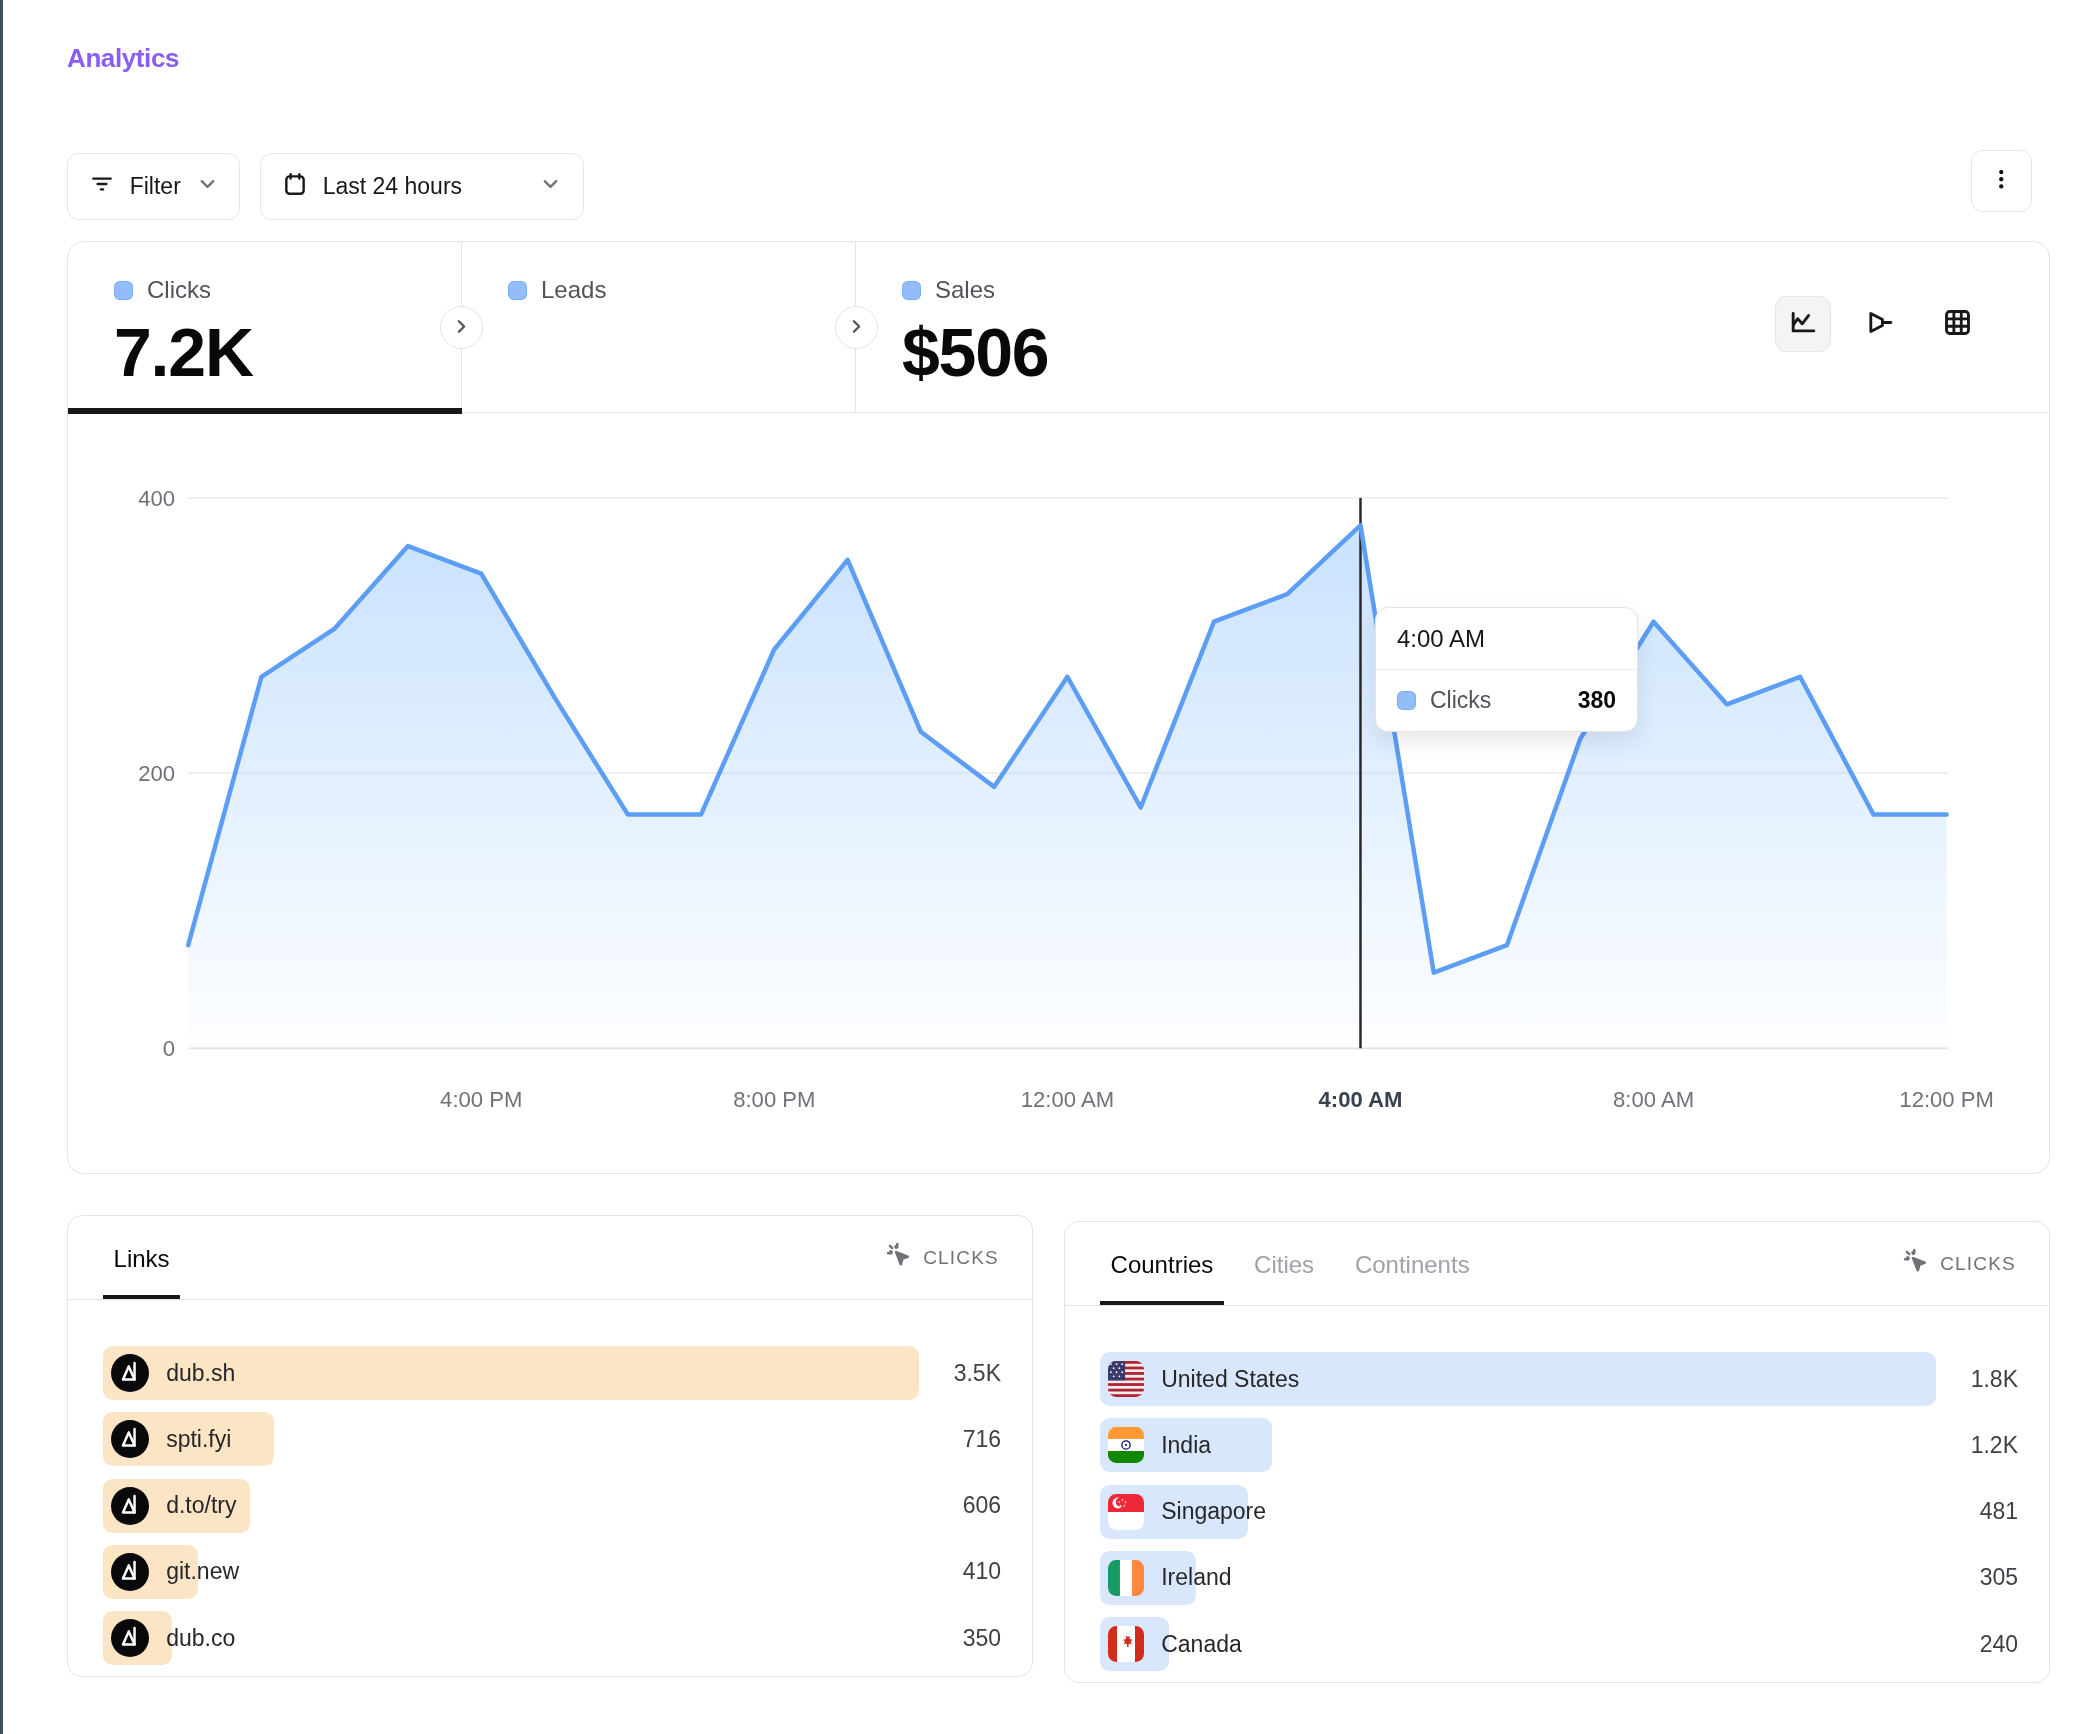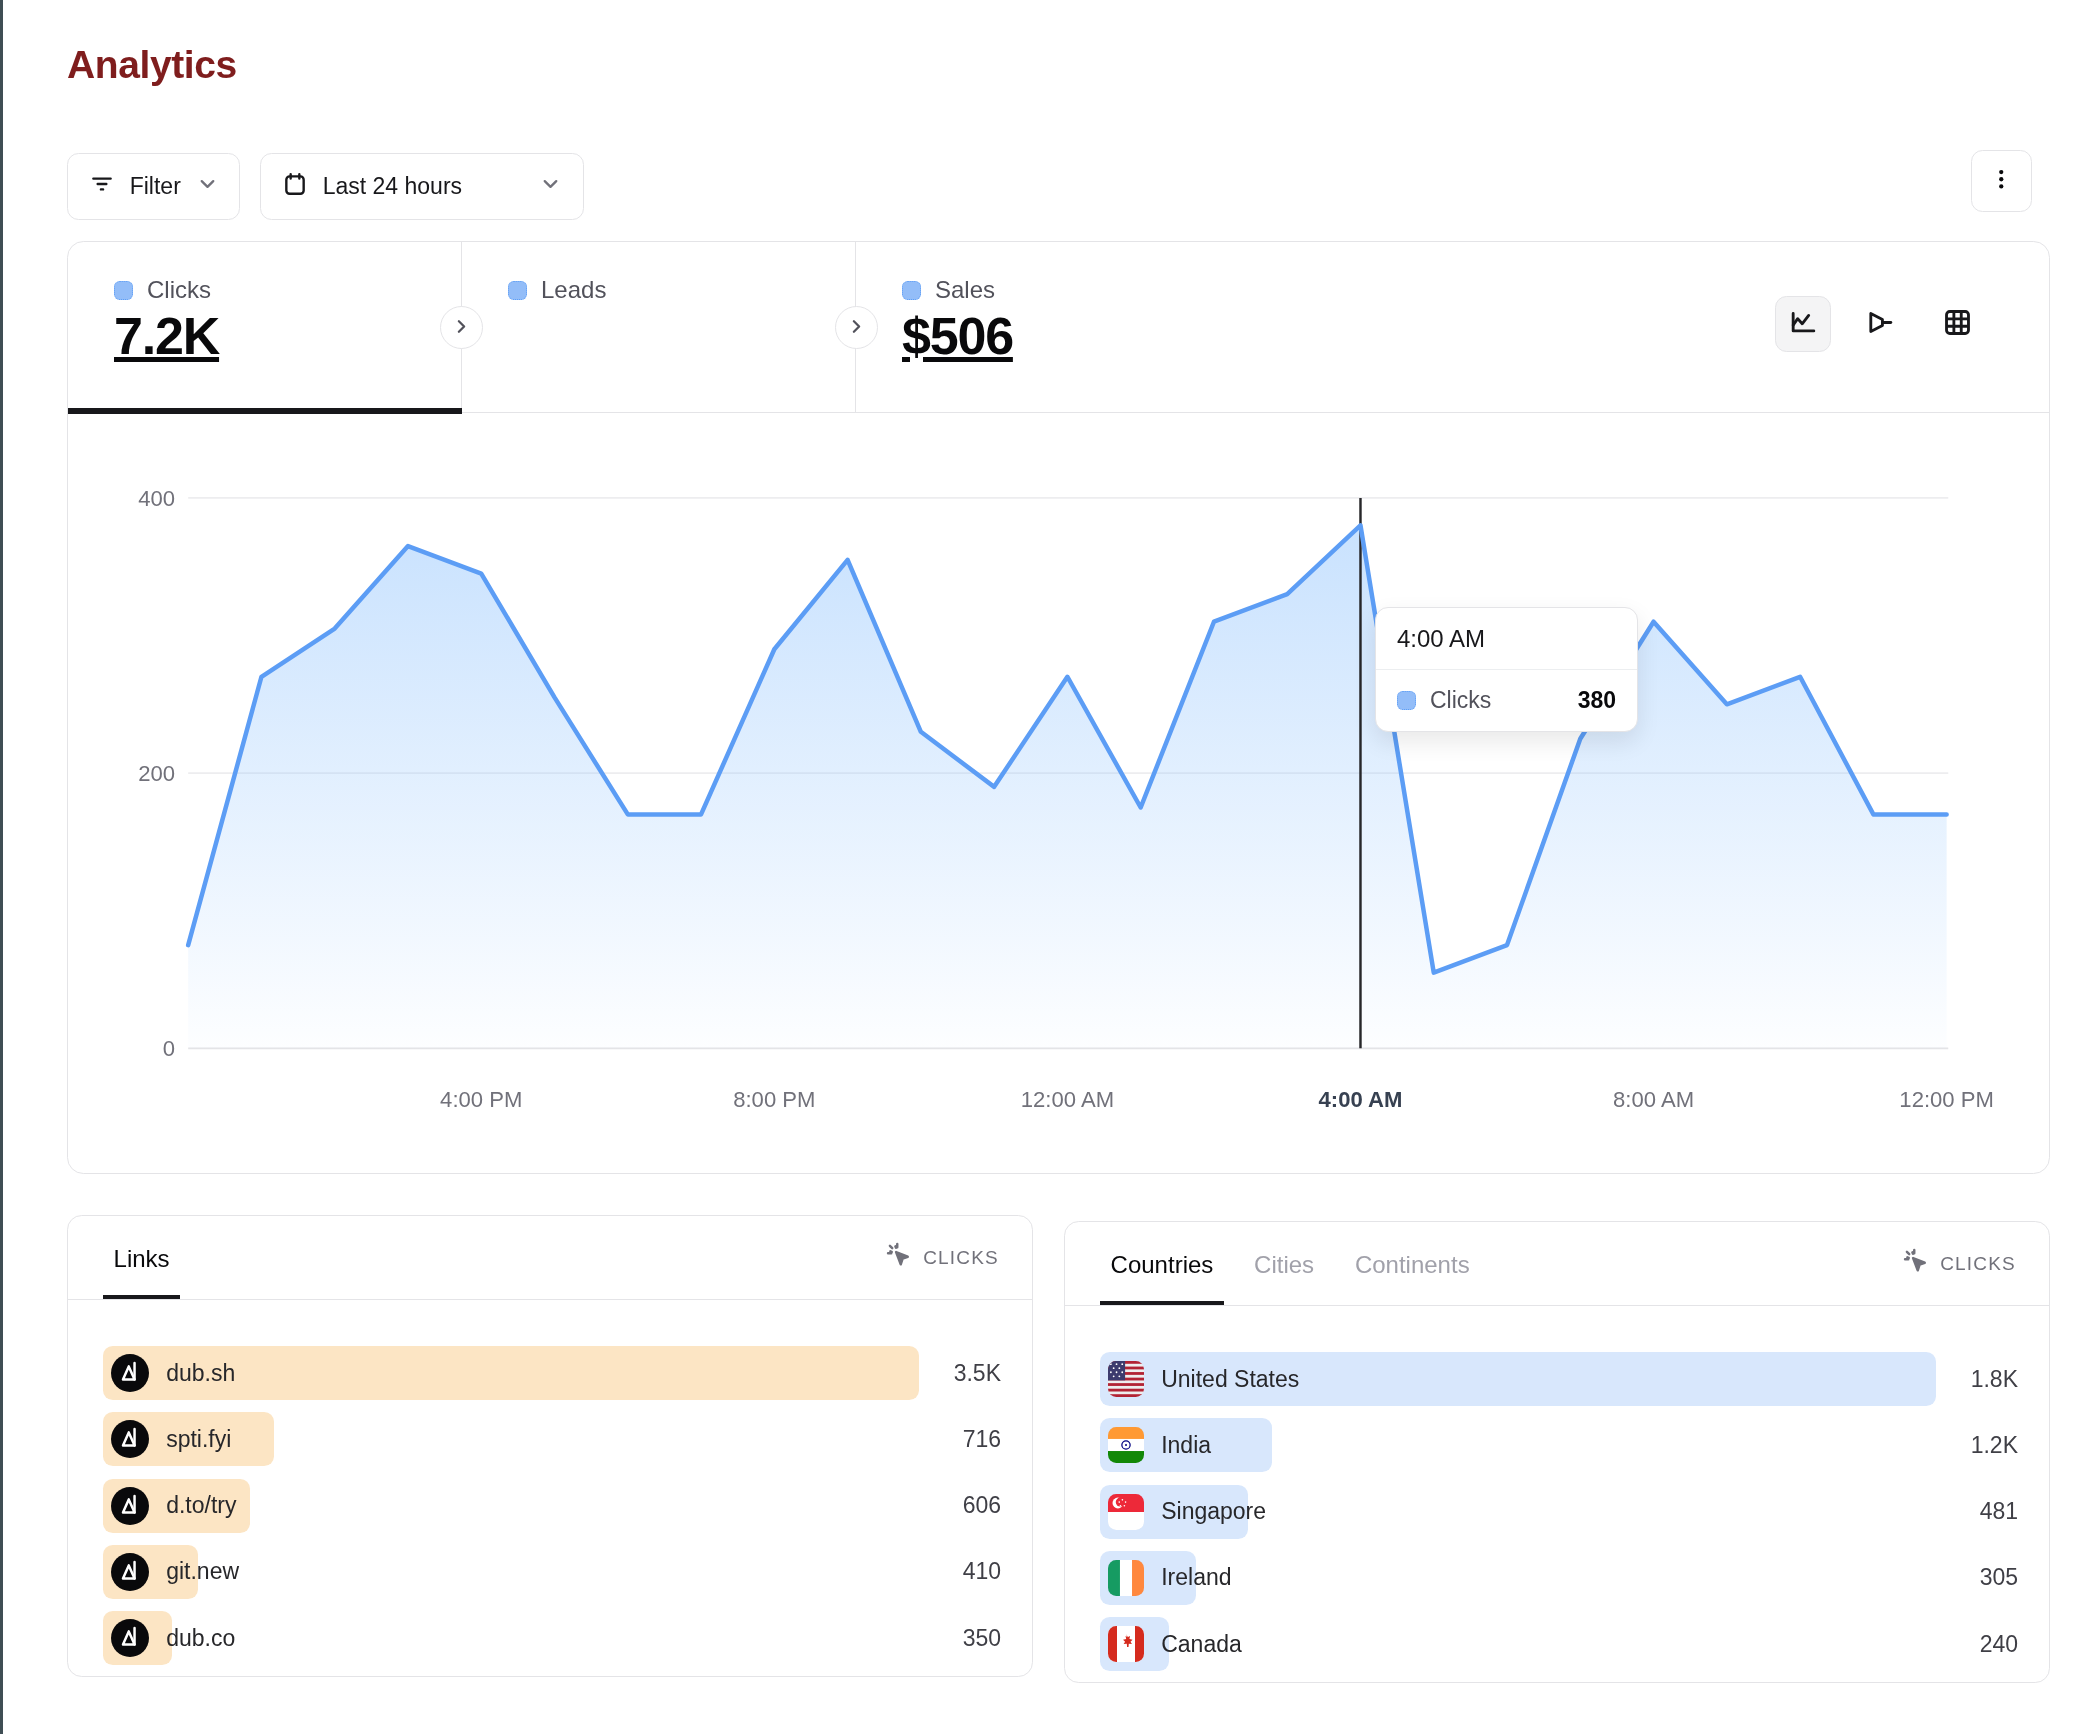--- a/index.html
+++ b/index.html
@@ -1,21 +1,21 @@
 <!DOCTYPE html>
 <html style="font-size:13px"><head>
 <meta charset="utf-8">
 <style>
   html,body{margin:0;padding:0;background:#fff;}
   body{
     width:2096px;height:1735px;position:relative;overflow:hidden;
     font-family:"Liberation Sans","DejaVu Sans",sans-serif;color:#18181b;
   }
   .edge-strip{position:absolute;left:0;top:0;width:3.3px;height:1735px;background:#3f4e54;}
-  .page-title{position:absolute;left:67px;top:43px;font-size:39px;font-weight:700;color:#7f1d1d;letter-spacing:-0.4px;}
+  .page-title{position:absolute;left:67px;top:43px;font-size:26px;font-weight:700;color:#8b5cf6;letter-spacing:-0.4px;}
 
   
   .btn{
     position:absolute;top:153px;height:67px;box-sizing:border-box;background:#fff;
     border:1.6px solid #e4e4e7;border-radius:11.5px;display:flex;align-items:center;
     gap:14.7px;padding:0 21px;font-size:23px;color:#18181b;cursor:pointer;
   }
   .btn svg{flex:0 0 auto;}
   #filter-btn{left:67px;width:173px;}
   #date-btn{left:260px;width:324px;}
@@ -29,21 +29,21 @@
   
   .chart-card{
     position:absolute;left:67px;top:241px;width:1983px;height:933px;box-sizing:border-box;
     border:1.6px solid #e4e4e7;border-radius:16.4px;background:#fff;
   }
   .chart-header{position:relative;height:170px;border-bottom:1.6px solid #e4e4e7;display:flex;}
   .stat-tab{width:394px;box-sizing:border-box;padding:34px 0 0 46px;cursor:pointer;}
   .stat-tab.b-r{border-right:1.6px solid #e4e4e7;}
   .stat-label-row{display:flex;align-items:center;gap:14px;font-size:24px;color:#52525b;}
   .legend-square{width:19px;height:19px;border-radius:5.7px;background:#93bdf8;border:1.6px dotted #5c9df5;box-sizing:border-box;}
-  .stat-value{font-size:52px;font-weight:700;color:#09090b;margin-top:2px;letter-spacing:-1.2px;text-decoration:underline;}
+  .stat-value{font-size:68px;font-weight:700;color:#09090b;margin-top:9px;letter-spacing:-1.2px;}
   .tab-underline{position:absolute;left:0;bottom:-1.6px;width:394px;height:5.7px;background:#18181b;}
   .chev-circle{
     position:absolute;top:64px;width:43px;height:43px;box-sizing:border-box;border-radius:50%;
     background:#fff;border:1.6px solid #e4e4e7;display:flex;align-items:center;justify-content:center;cursor:pointer;z-index:3;
   }
   #chev-1{left:372px;} #chev-2{left:767px;}
   .view-toggles{position:absolute;right:64px;top:54px;display:flex;gap:21px;align-items:center;}
   .view-toggle{
     width:56px;height:56px;box-sizing:border-box;border-radius:11.5px;display:flex;align-items:center;
     justify-content:center;border:1.6px solid transparent;cursor:pointer;

